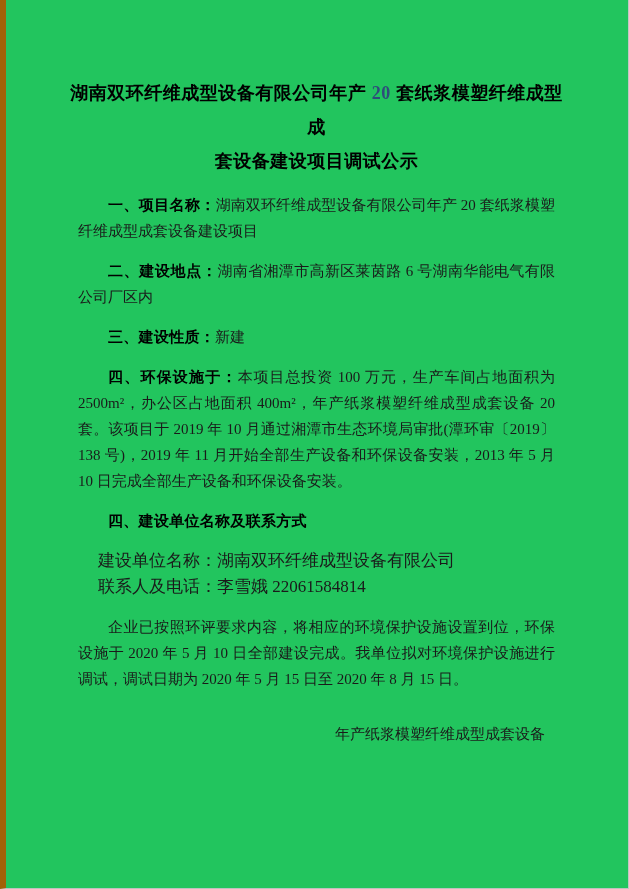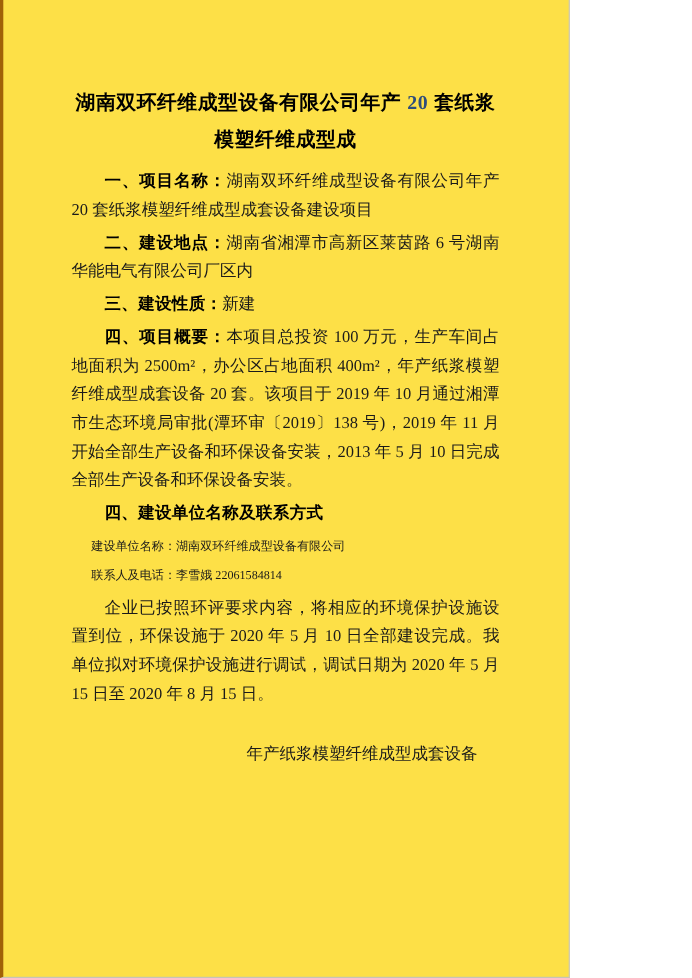--- a/index.html
+++ b/index.html
@@ -3,24 +3,24 @@
 <meta charset="utf-8">
 <style>
   html, body {
     margin: 0;
     padding: 0;
     background: #ffffff;
   }
   .page {
     position: relative;
     box-sizing: border-box;
-    width: 518px;
+    width: 629px;
     height: 889px;
-    background: #fde047;
-    border-left: 3px solid #a16207;
+    background: #22c55e;
+    border-left: 6px solid #a16207;
     border-right: 1px solid #c5c5c5;
     border-bottom: 1px solid #c0c0c0;
     padding: 76px 59px 0 58px;
     font-family: "Liberation Serif", "DejaVu Serif", serif;
     color: #111111;
     overflow: hidden;
   }
   .doc-title {
     margin: 0 0 8px 0;
     text-align: center;
@@ -30,36 +30,36 @@
     line-height: 34px;
     color: #000000;
     letter-spacing: 0.5px;
   }
   .doc-title .tline { display: block; }
   .doc-title .num {
     font-family: "Liberation Serif", "DejaVu Serif", serif;
     font-weight: 700;
   }
   .para {
-    margin: 4px;
+    margin: 14px;
     font-size: 15px;
     line-height: 26px;
     text-indent: 2em;
     text-align: justify;
     color: #1a1a1a;
   }
   .lbl {
     font-family: "Liberation Sans", "DejaVu Sans", sans-serif;
     font-weight: 700;
     color: #000000;
     letter-spacing: 0.3px;
   }
   .contact-line {
     margin: 0;
-    font-size: 11px;
+    font-size: 17px;
     line-height: 26px;
     text-indent: 2em;
     color: #1a1a1a;
   }
   .signature {
     width: max-content;
     margin: 26px 24px 0 auto;
     text-align: center;
     font-size: 15px;
     line-height: 32px;
@@ -67,29 +67,30 @@
   }
   .signature p { margin: 0; }
 </style>
 </head>
 <body>
 
 <div class="page">
 
   <h1 class="doc-title">
     <span class="tline"><span>湖南双环纤维成型设备有限公司年产 </span><span class="num" style="color: rgb(46, 77, 123);">20</span><span> 套纸浆模塑纤维成型成</span></span>
+    <span class="tline">套设备建设项目调试公示</span>
   </h1>
 
   <p class="para"><span class="lbl">一、项目名称：</span><span>湖南双环纤维成型设备有限公司年产 20 套纸浆模塑纤维成型成套设备建设项目</span></p>
 
   <p class="para"><span class="lbl">二、建设地点：</span><span>湖南省湘潭市高新区莱茵路 6 号湖南华能电气有限公司厂区内</span></p>
 
   <p class="para"><span class="lbl">三、建设性质：</span><span>新建</span></p>
 
-  <p class="para"><span class="lbl">四、项目概要：</span><span>本项目总投资 100 万元，生产车间占地面积为 2500m²，办公区占地面积 400m²，年产纸浆模塑纤维成型成套设备 20 套。该项目于 2019 年 10 月通过湘潭市生态环境局审批(潭环审〔2019〕138 号)，2019 年 11 月开始全部生产设备和环保设备安装，2013 年 5 月 10 日完成全部生产设备和环保设备安装。</span></p>
+  <p class="para"><span class="lbl">四、环保设施于：</span><span>本项目总投资 100 万元，生产车间占地面积为 2500m²，办公区占地面积 400m²，年产纸浆模塑纤维成型成套设备 20 套。该项目于 2019 年 10 月通过湘潭市生态环境局审批(潭环审〔2019〕138 号)，2019 年 11 月开始全部生产设备和环保设备安装，2013 年 5 月 10 日完成全部生产设备和环保设备安装。</span></p>
 
   <p class="para"><span class="lbl">四、建设单位名称及联系方式</span></p>
   <p class="contact-line">建设单位名称：湖南双环纤维成型设备有限公司</p>
   <p class="contact-line">联系人及电话：李雪娥 22061584814</p>
 
   <p class="para">企业已按照环评要求内容，将相应的环境保护设施设置到位，环保设施于 2020 年 5 月 10 日全部建设完成。我单位拟对环境保护设施进行调试，调试日期为 2020 年 5 月 15 日至 2020 年 8 月 15 日。</p>
 
   <div class="signature">
     <p>年产纸浆模塑纤维成型成套设备</p>
   </div>

